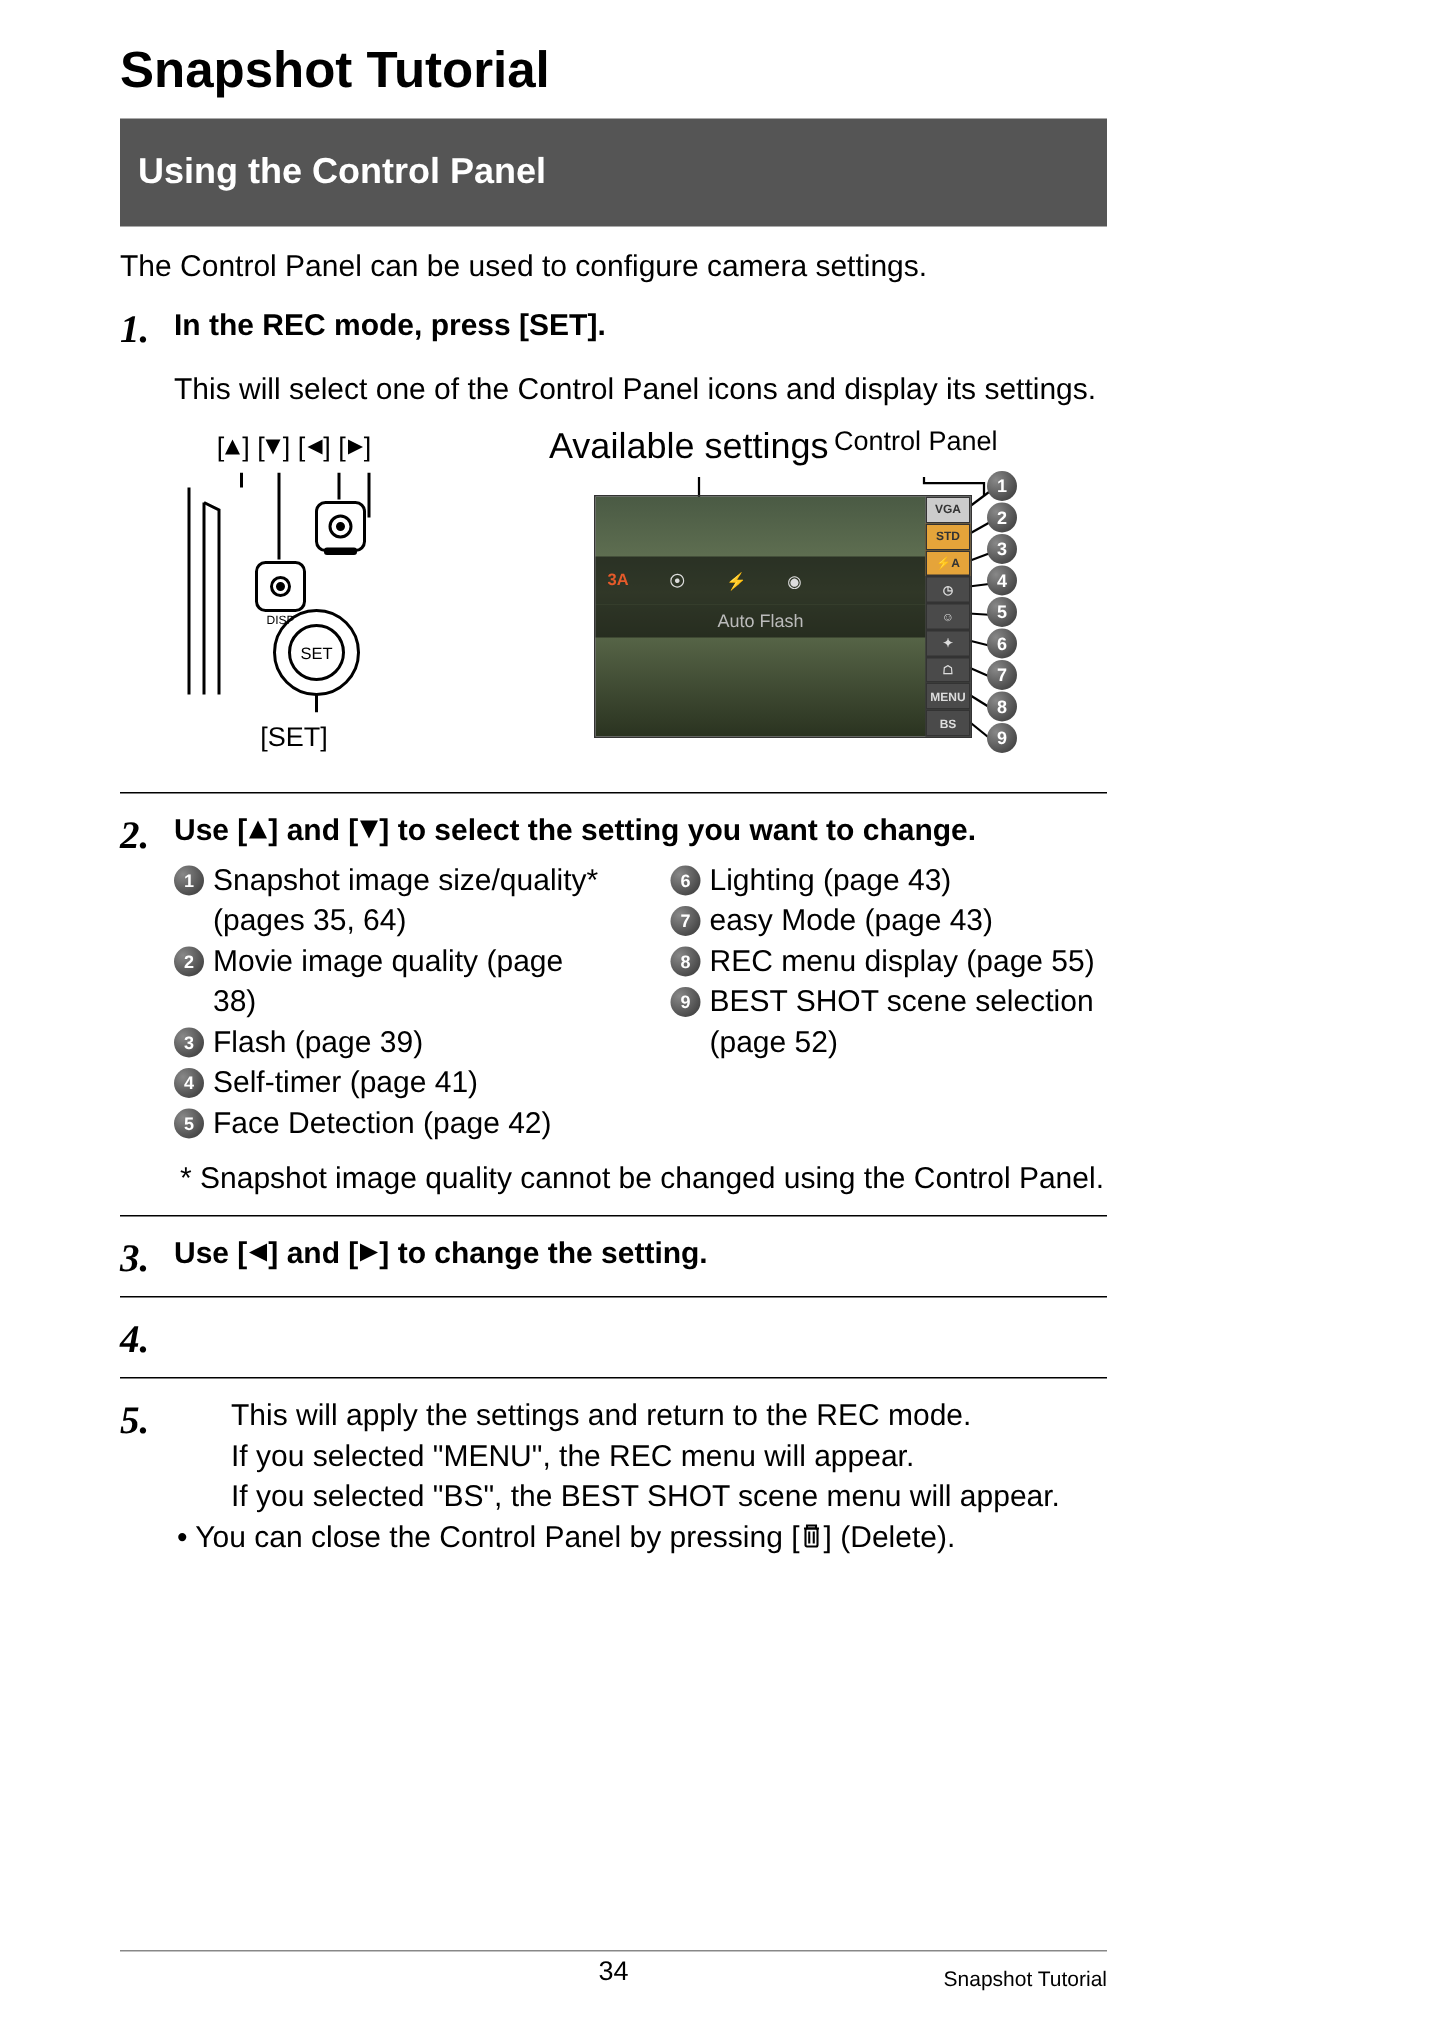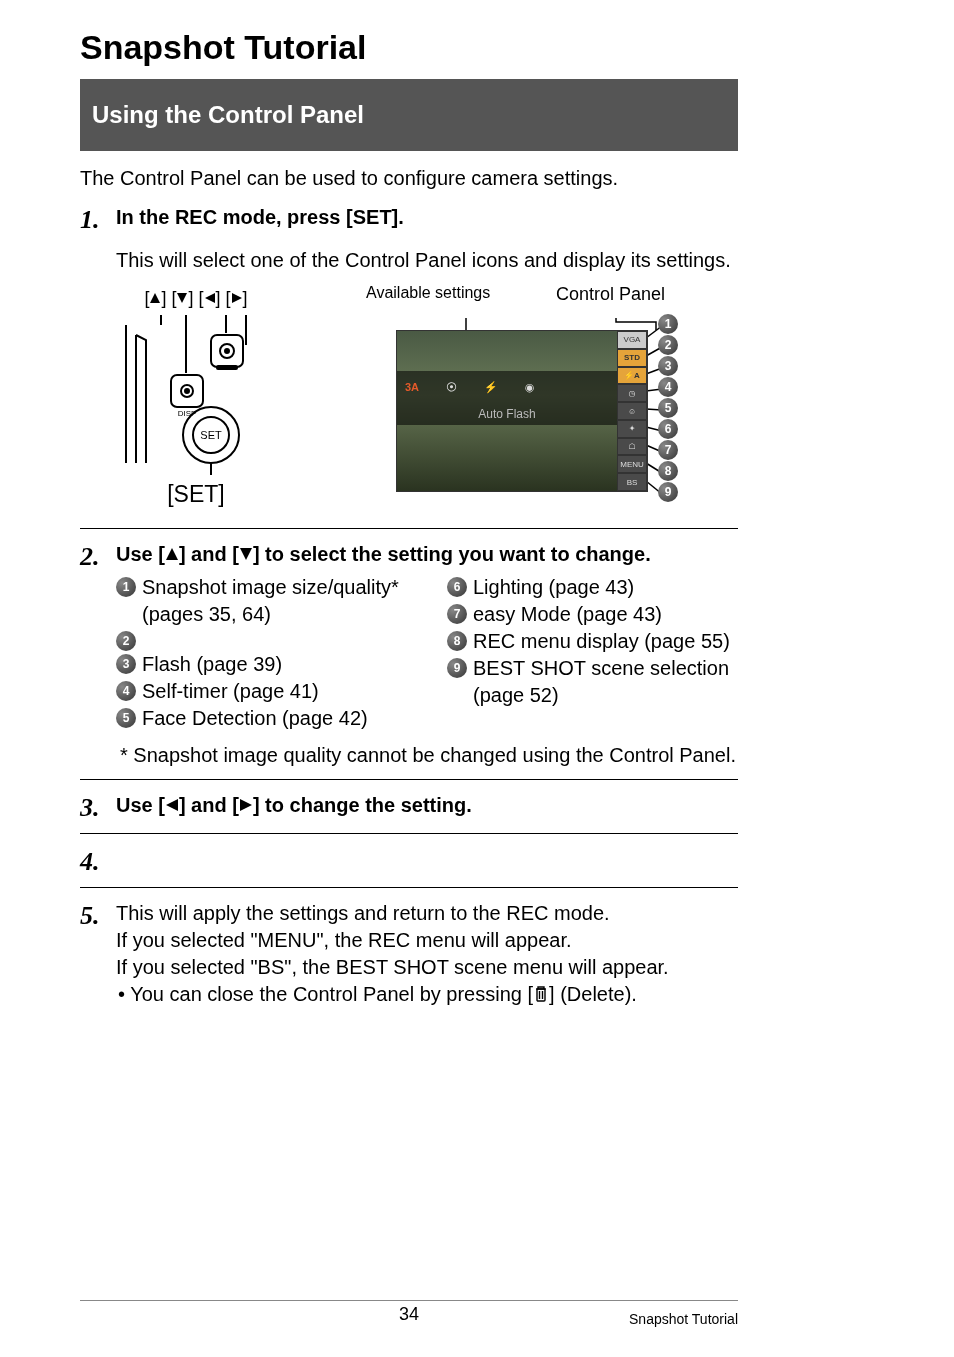--- a/index.html
+++ b/index.html
@@ -56,20 +56,21 @@
     line-height: 1.35;
   }
   .step-sub {
     font-size: 20px;
     line-height: 1.35;
     margin-top: 16px;
   }
   .step-note {
     font-size: 20px;
     line-height: 1.35;
+    margin-left: 38px;
   }
   .hr {
     border: none;
     border-top: 1px solid #000;
     margin: 10px 0;
   }
 
   
   .diagram-row {
     display: flex;
@@ -83,30 +84,30 @@
   .diag-left-label {
     font-size: 18px;
     text-align: center;
     margin-bottom: 6px;
   }
   .pad-svg {
     display: block;
     margin: 0 auto;
   }
   .set-label {
-    font-size: 23px;
+    font-size: 18px;
     text-align: center;
     margin-top: 6px;
   }
   .diag-right {
     flex: 1;
     position: relative;
   }
   .avail-label {
-    font-size: 16px;
+    font-size: 24px;
     position: absolute;
     top: -4px;
     left: 90px;
   }
   .cp-label {
     font-size: 18px;
     position: absolute;
     top: -4px;
     left: 280px;
   }
@@ -165,20 +166,21 @@
   .cp-cell {
     flex: 1;
     border: 1px solid #333;
     background: #4a4a4a;
     font-size: 8px;
     color: #ddd;
     display: flex;
     align-items: center;
     justify-content: center;
     box-sizing: border-box;
+    font-weight: bold;
   }
   .cp-cell.light { background: #ccc; color: #333; }
   .cp-cell.orange { background: #e5a43a; color: #333; font-weight: bold; }
   .num-badge-col {
     position: absolute;
     left: 342px;
     top: -4px;
     display: flex;
     flex-direction: column;
     gap: 1px;
@@ -420,20 +422,21 @@
 
       <div class="two-col">
         <div class="col">
           <div class="li-row">
               <span class="li-badge">1</span>
               <span>Snapshot image size/quality*</span>
             </div>
           <div class="li-indent">(pages 35, 64)</div>
           <div class="li-row">
               <span class="li-badge">2</span>
+              <span>Movie image quality (page 38)</span>
             </div>
           <div class="li-row">
               <span class="li-badge">3</span>
               <span>Flash (page 39)</span>
             </div>
           <div class="li-row">
               <span class="li-badge">4</span>
               <span>Self-timer (page 41)</span>
             </div>
           <div class="li-row">

